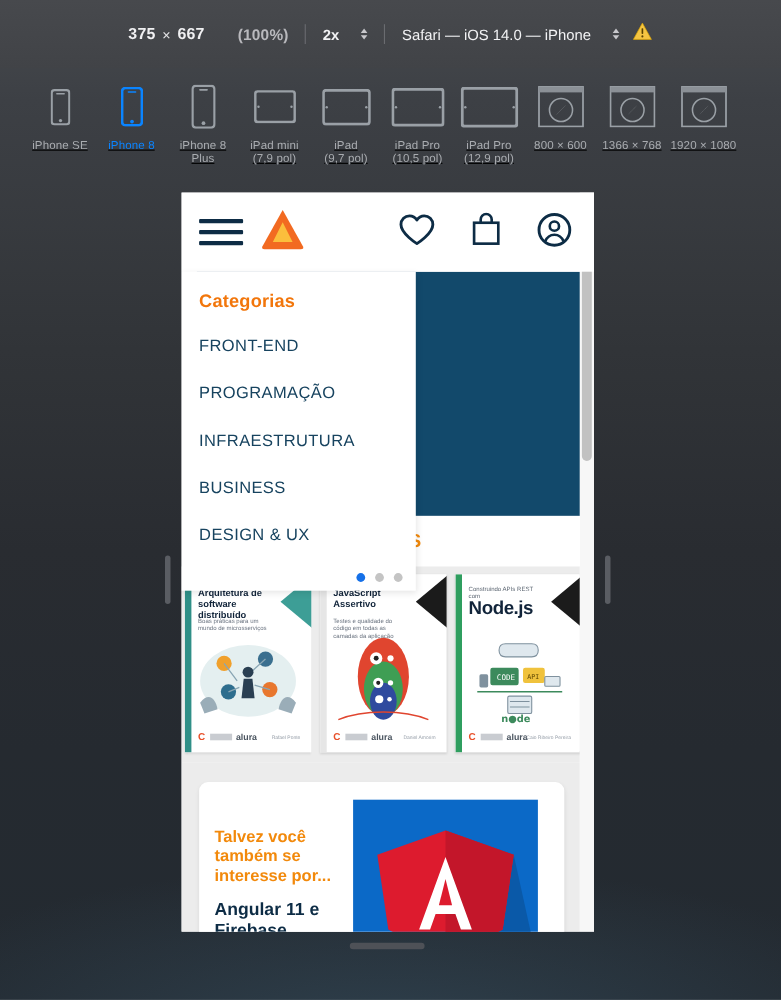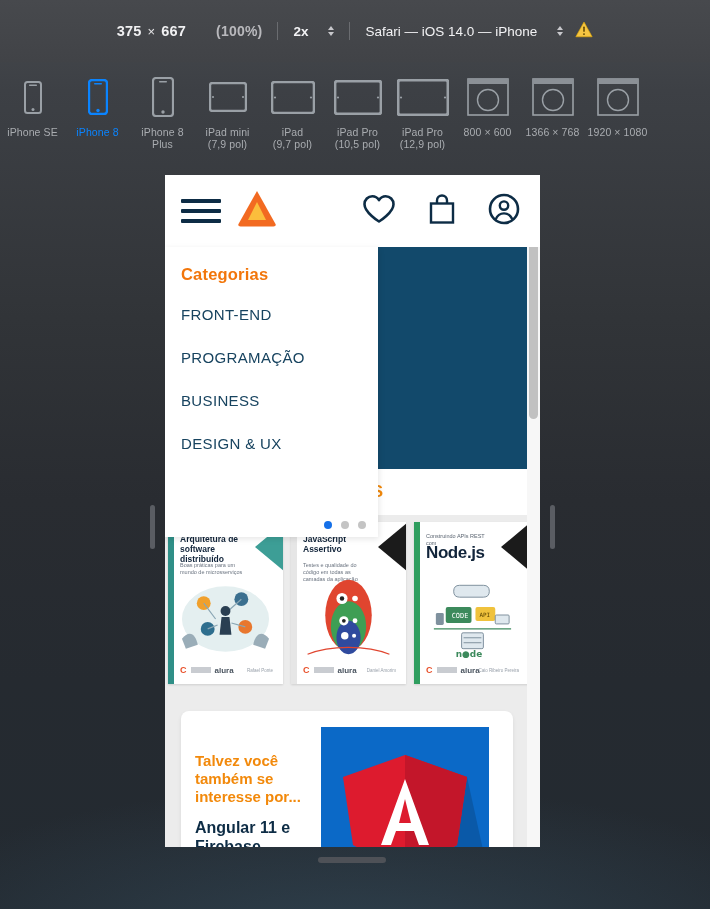--- a/index.html
+++ b/index.html
@@ -47,21 +47,21 @@
     display:block; width:0;height:0;
     border-left:3.5px solid transparent; border-right:3.5px solid transparent;
   }
   .updown i.up { border-bottom:4px solid #c8c8cc; }
   .updown i.dn { border-top:4px solid #c8c8cc; }
   .warn-icon { margin-left: 12px; display:inline-block; }
 
   
   .device-strip {
     position:absolute; top:62px; left:0; width:710px; height:92px;
-    display:flex; align-items:flex-start; gap: 0;
+    display:flex; align-items:flex-start; padding-left: 22px; gap: 0; text-decoration: underline;
   }
   .dev-item {
     width: 65px; display:flex; flex-direction:column; align-items:center;
     padding-top: 12px; cursor:pointer;
   }
   .dev-item .glyph { height: 46px; display:flex; align-items:center; justify-content:center; }
   .dev-item .lbl {
     margin-top: 6px; font-size: 10.5px; color:#a9acb0; text-align:center; line-height:12px;
     letter-spacing:.1px;
   }
@@ -520,20 +520,21 @@
             <path d="M84 72 L90 96 L78 96 Z" fill="#dd1b2e"></path>
           </svg>
         </div>
       </div>
     </div>
 
     <div class="menu-panel">
       <div class="menu-title">Categorias</div>
       <div class="menu-item">FRONT-END</div>
       <div class="menu-item">PROGRAMAÇÃO</div>
+      <div class="menu-item">INFRAESTRUTURA</div>
       <div class="menu-item">BUSINESS</div>
       <div class="menu-item">DESIGN &amp; UX</div>
       <div class="dots">
         <i class="on"></i>
         <i></i>
         <i></i>
       </div>
     </div>
 
     <div class="page-scrollbar">

